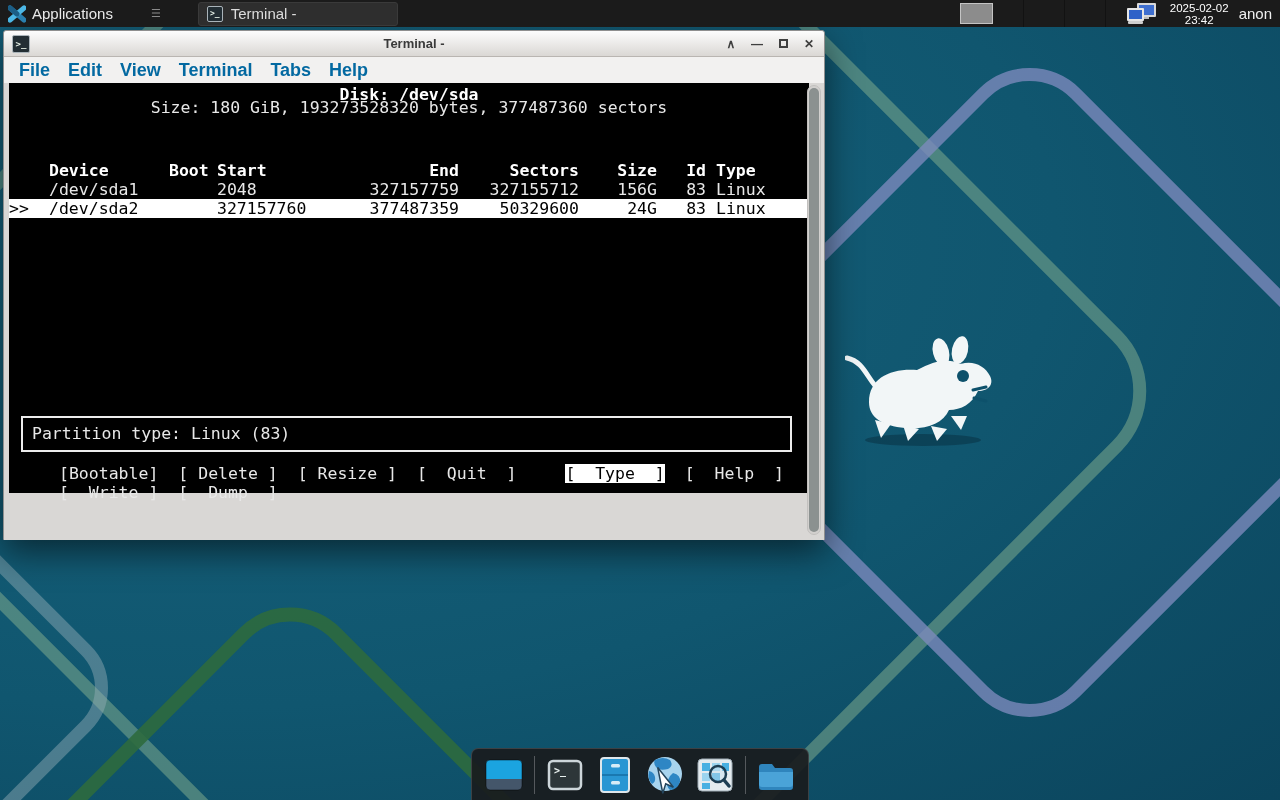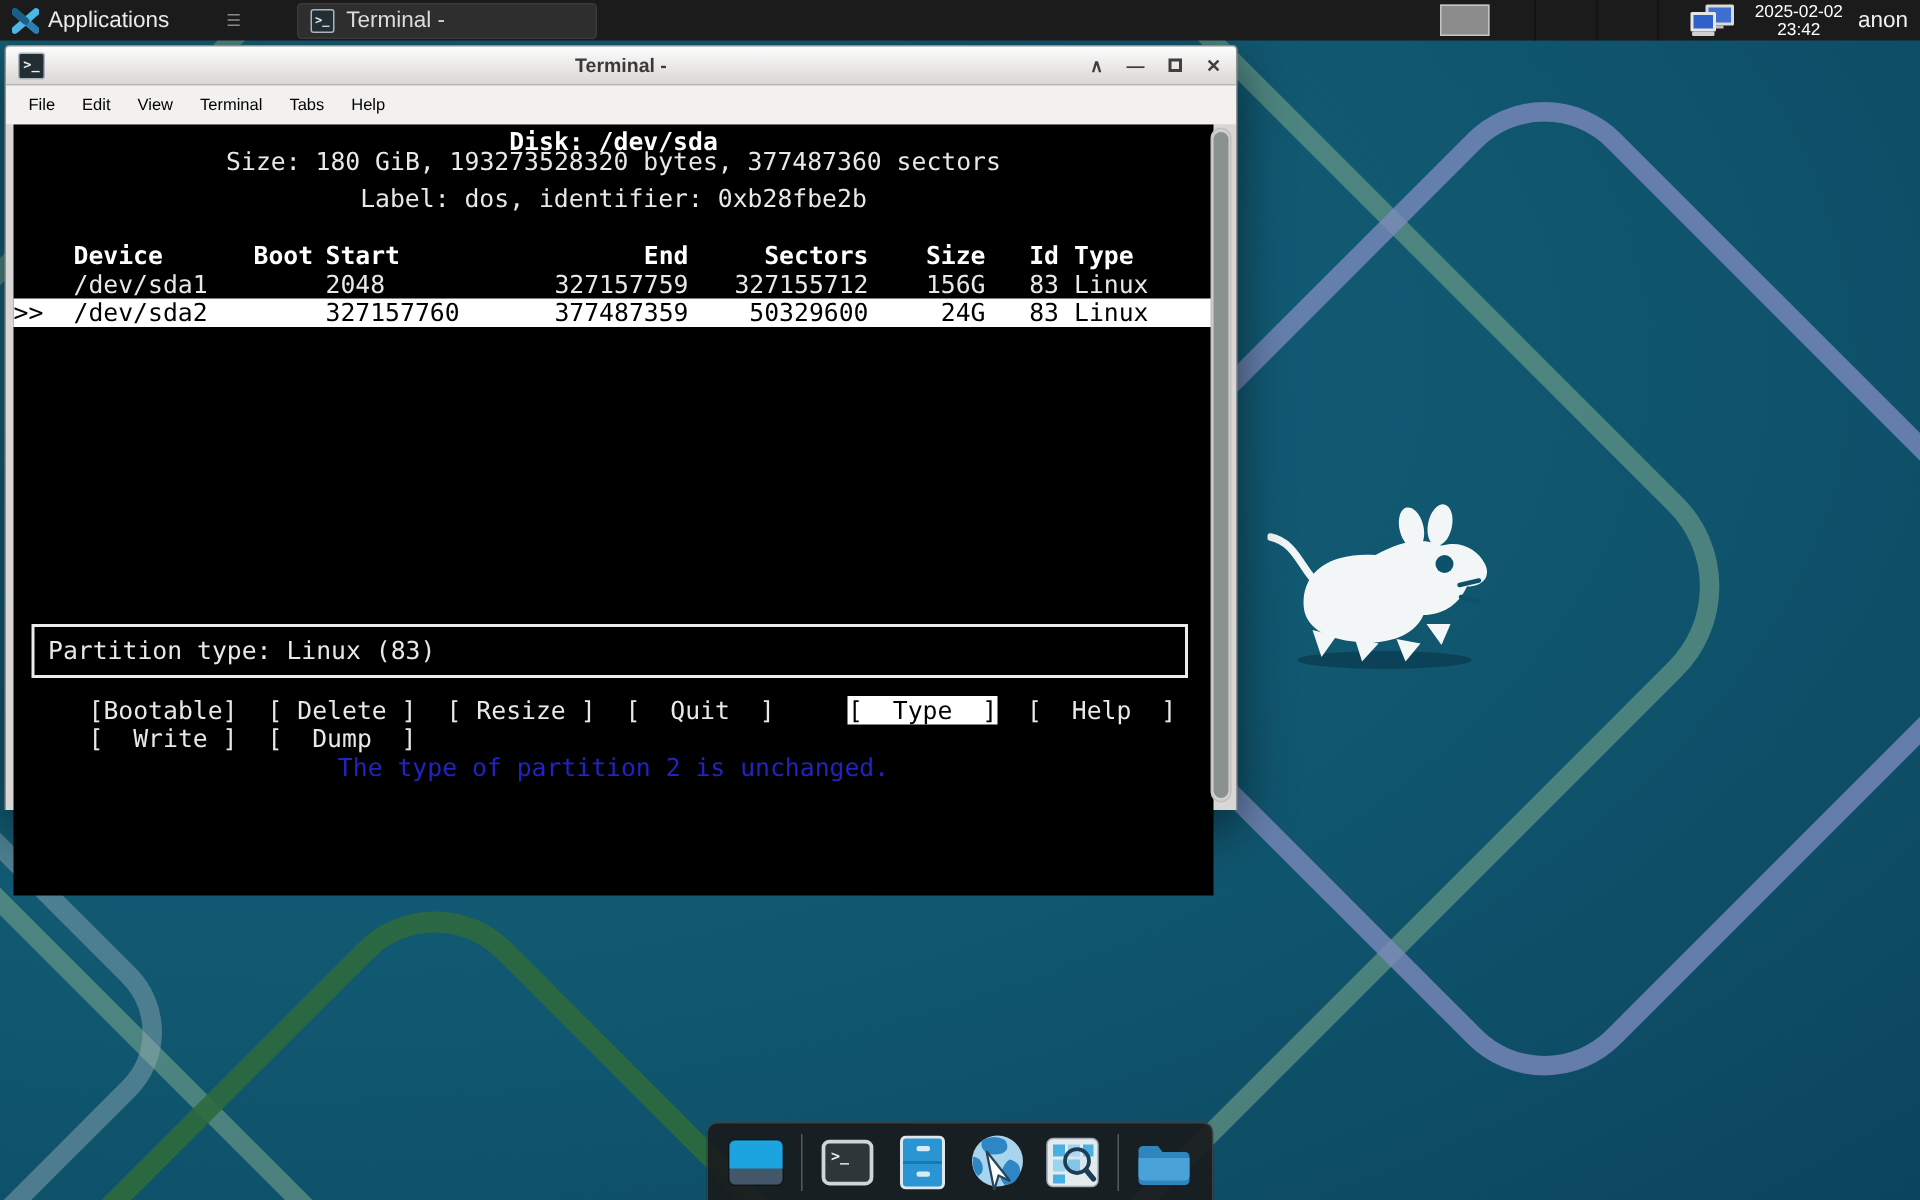--- a/index.html
+++ b/index.html
@@ -49,24 +49,24 @@
   .titlebar { height:26px; background:linear-gradient(#fdfdfd, #dad7d4);
     border-bottom:1px solid #b9b5b1; border-radius:3px 3px 0 0;
     display:flex; align-items:center; padding:0 8px; position:relative; }
   .title { position:absolute; left:0; right:0; text-align:center;
     font-size:13px; font-weight:bold; color:#3a3a3a; }
   .win-controls { margin-left:auto; display:flex; align-items:center; gap:12px; z-index:1; }
   .wc { width:14px; height:14px; display:inline-flex; align-items:center; justify-content:center;
     color:#3f3f3f; font-size:12px; font-weight:bold; }
   .wc-max-box { width:9px; height:9px; border:2px solid #3f3f3f; display:inline-block; }
   .menubar { height:26px; background:#f2f1f0; display:flex; align-items:center; padding:0 6px; }
-  .menu-item { font-size:11px; color:#000000; padding:3px 9px; }
+  .menu-item { font-size:18px; color:#0369a1; padding:3px 9px;font-weight:bold; }
 
   .win-body { position:relative; height:457px; background:#d9d7d5; }
-  .term { position:absolute; left:5px; top:0; width:800px; height:514px; background:#000;
+  .term { position:absolute; left:5px; top:0; width:800px; height:410px; background:#000;
     font-family:"DejaVu Sans Mono", monospace; font-size:16.5px; line-height:19px; color:#e8e8e8; }
   .scrollbar { position:absolute; right:3px; top:2px; width:14px; height:450px;
     background:#d2d0ce; border-radius:7px; border:1px solid #c2c0be; }
   .scroll-thumb { position:absolute; left:1px; right:1px; top:2px; bottom:2px;
     background:#8b9190; border-radius:6px; }
 
   
   .tline { position:absolute; left:0; width:100%; white-space:pre; }
   .center { text-align:center; }
   .bold { font-weight:bold; color:#ffffff; }
@@ -183,21 +183,20 @@
     <span class="menu-item">Terminal</span>
     <span class="menu-item">Tabs</span>
     <span class="menu-item">Help</span>
   </div>
 
   <div class="win-body">
     <div class="term">
 
       <div class="tline center bold" style="top:2px;">Disk: /dev/sda</div>
       <div class="tline center" style="top:15px;">Size: 180 GiB, 193273528320 bytes, 377487360 sectors</div>
-      <div class="tline center" style="top:40px;">Label: dos, identifier: 0xb28fbe2b</div>
 
       <div class="tline trow bold" style="top:78px;">
         <span class="c0"></span>
         <span class="c1">Device</span>
         <span class="c2">Boot</span>
         <span class="c3">Start</span>
         <span class="c4">End</span>
         <span class="c5">Sectors</span>
         <span class="c6">Size</span>
         <span class="c7">Id</span>
@@ -236,21 +235,20 @@
         <span class="mitem">[ Resize ]</span>
         <span class="mitem">[  Quit  ]</span>
         <span class="mitem selected">[  Type  ]</span>
         <span class="mitem">[  Help  ]</span>
       </div>
       <div class="cmenu" style="top:400px;">
         <span class="mitem">[  Write ]</span>
         <span class="mitem">[  Dump  ]</span>
       </div>
 
-      <div class="status-line" style="top:419px;">The type of partition 2 is unchanged.</div>
     </div>
 
     <div class="scrollbar">
       <div class="scroll-thumb"></div>
     </div>
   </div>
 </div>
 
 <div class="dock">
   <div class="dock-item">

